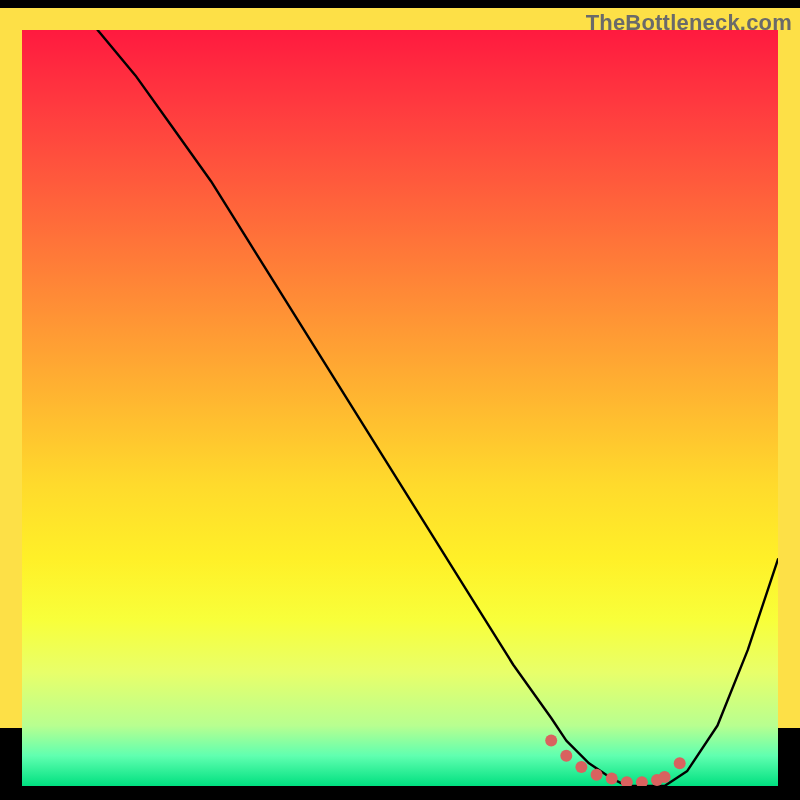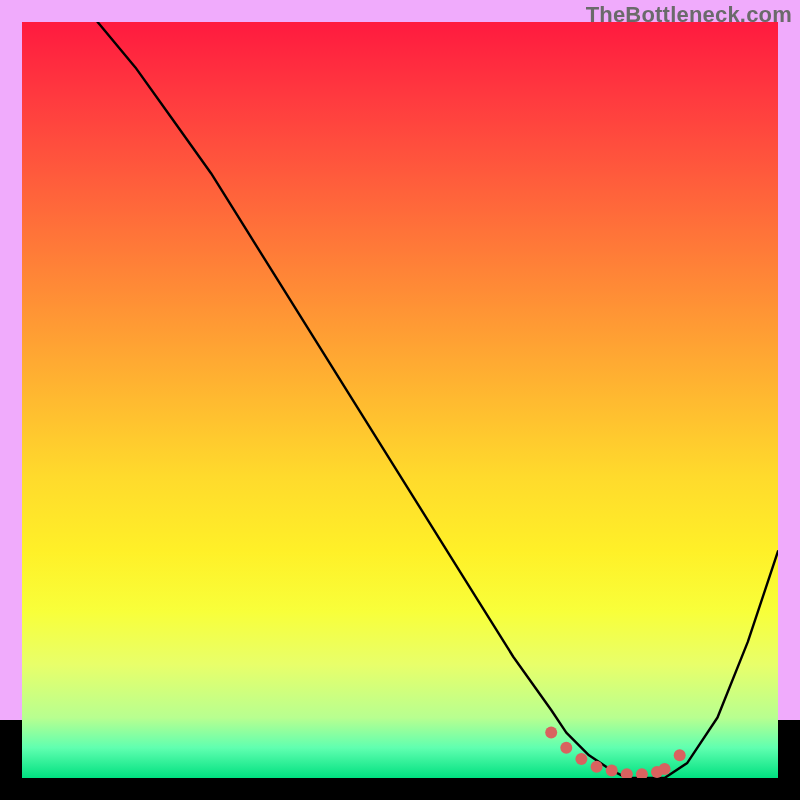--- a/index.html
+++ b/index.html
@@ -6,24 +6,24 @@
     margin: 0;
     padding: 0;
     width: 800px;
     height: 800px;
     background: #000;
     overflow: hidden;
   }
   .frame {
     position: absolute;
     left: 0;
-    top: 0;
+    top: 8px;
     width: 800px;
     height: 720px;
-    background: #f0abfc;
+    background: #fde047;
   }
   .plot {
     position: absolute;
     left: 22px;
     top: 22px;
     width: 756px;
     height: 756px;
     background: linear-gradient(to bottom,
       #ff1a3f 0%,
       #ff3a3f 10%,

